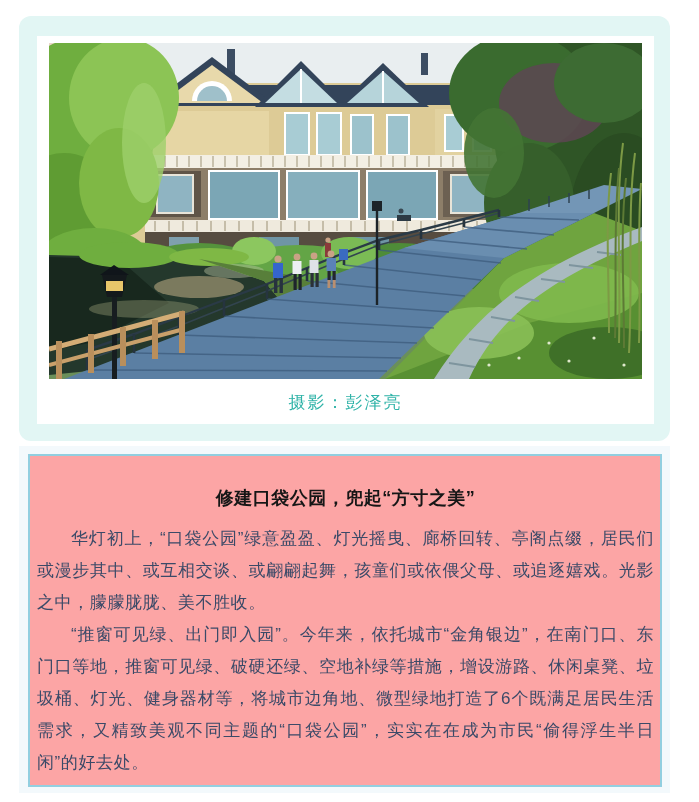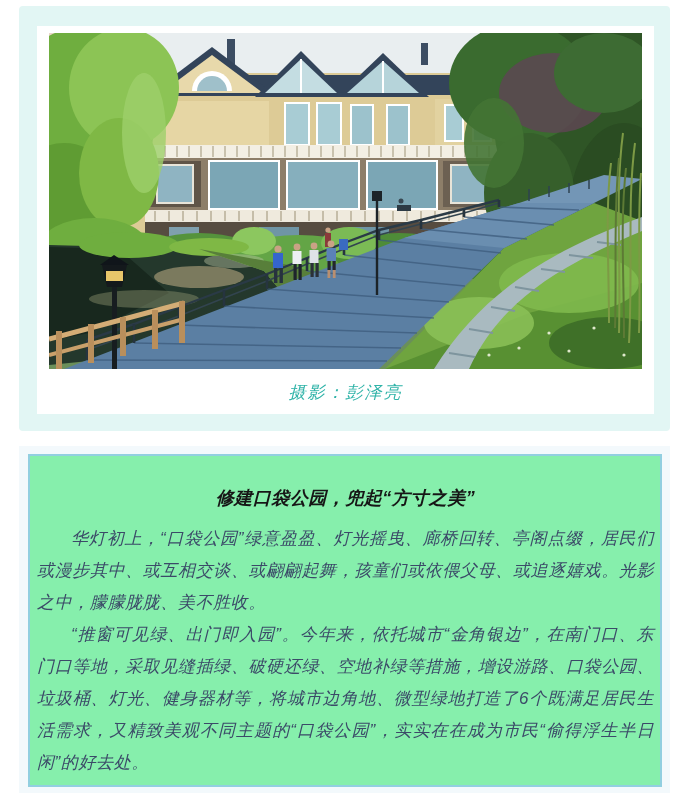--- a/index.html
+++ b/index.html
@@ -3,22 +3,22 @@
 <meta charset="utf-8">
 <style>
   * { margin:0; padding:0; box-sizing:border-box; }
   html,body { background:#ffffff; }
   body {
     width:699px; height:802px; margin:0 auto; position:relative;
     font-family:"Liberation Sans","DejaVu Sans",sans-serif;
     overflow:hidden;
   }
   .photo-section {
-    position:absolute; left:19px; top:6px; width:651px; height:425px;
-    background:#e2f6f4; border-radius:4px;font-style:italic;
+    position:absolute; left:19px; top:16px; width:651px; height:425px;
+    background:#e2f6f4; border-radius:12px;
   }
   .photo-card {
     position:absolute; left:18px; top:20px; width:617px; height:388px;
     background:#ffffff;
   }
   .photo-frame {
     position:absolute; left:12px; top:7px; width:593px; height:336px;
     overflow:hidden; background:#6a8f5a;
   }
   .photo-frame svg { display:block; }
@@ -26,23 +26,22 @@
     position:absolute; left:0; top:355px; width:100%;
     text-align:center; font-size:17px; letter-spacing:2px;
     color:#2fb3a8; font-weight:400;
   }
   .article-section {
     position:absolute; left:19px; top:446px; width:651px; height:347px;
     background:#f3f9fc;
   }
   .article-box {
     position:absolute; left:9px; top:8px; width:634px; height:333px;
-    background:#86efac; border:2px solid #92cfe0;
+    background:#fca5a5; border:2px solid #92cfe0;
     padding:30px 6px 20px 7px;
-    font-style:italic;
   }
   .article-title {
     text-align:center; font-size:18px; font-weight:bold; color:#161616;
     margin-bottom:13px; letter-spacing:0.5px;
   }
   .article-body p {
     font-size:17px; line-height:32px; color:#3b4a68;
     text-indent:2em; text-align:justify; letter-spacing:0.6px;
   }
 </style>
@@ -312,16 +311,16 @@
     </div>
     <div class="photo-caption">摄影：彭泽亮</div>
   </div>
 </div>
 
 <div class="article-section">
   <div class="article-box">
     <div class="article-title">修建口袋公园，兜起“方寸之美”</div>
     <div class="article-body">
       <p>华灯初上，“口袋公园”绿意盈盈、灯光摇曳、廊桥回转、亭阁点缀，居民们或漫步其中、或互相交谈、或翩翩起舞，孩童们或依偎父母、或追逐嬉戏。光影之中，朦朦胧胧、美不胜收。</p>
-      <p>“推窗可见绿、出门即入园”。今年来，依托城市“金角银边”，在南门口、东门口等地，采取见缝插绿、破硬还绿、空地补绿等措施，增设游路、口袋公园、垃圾桶、灯光、健身器材等，将城市边角地、微型绿地打造了6个既满足居民生活需求，又精致美观不同主题的“口袋公园”，实实在在成为市民“偷得浮生半日闲”的好去处。</p>
+      <p>“推窗可见绿、出门即入园”。今年来，依托城市“金角银边”，在南门口、东门口等地，推窗可见绿、破硬还绿、空地补绿等措施，增设游路、休闲桌凳、垃圾桶、灯光、健身器材等，将城市边角地、微型绿地打造了6个既满足居民生活需求，又精致美观不同主题的“口袋公园”，实实在在成为市民“偷得浮生半日闲”的好去处。</p>
     </div>
   </div>
 </div>
 
 </body></html>

